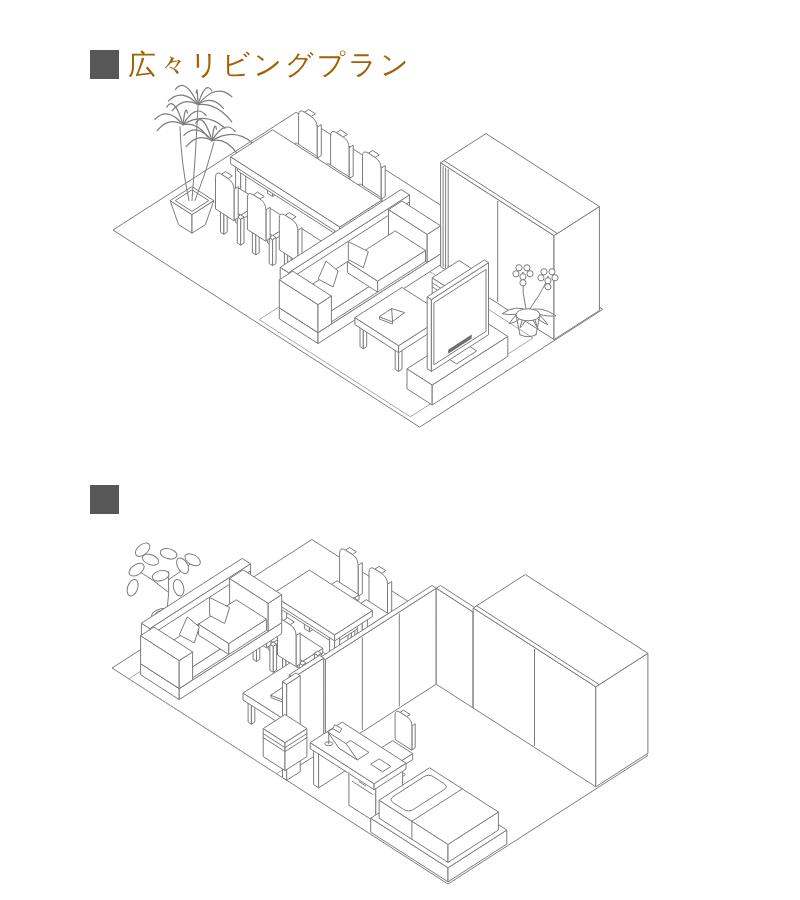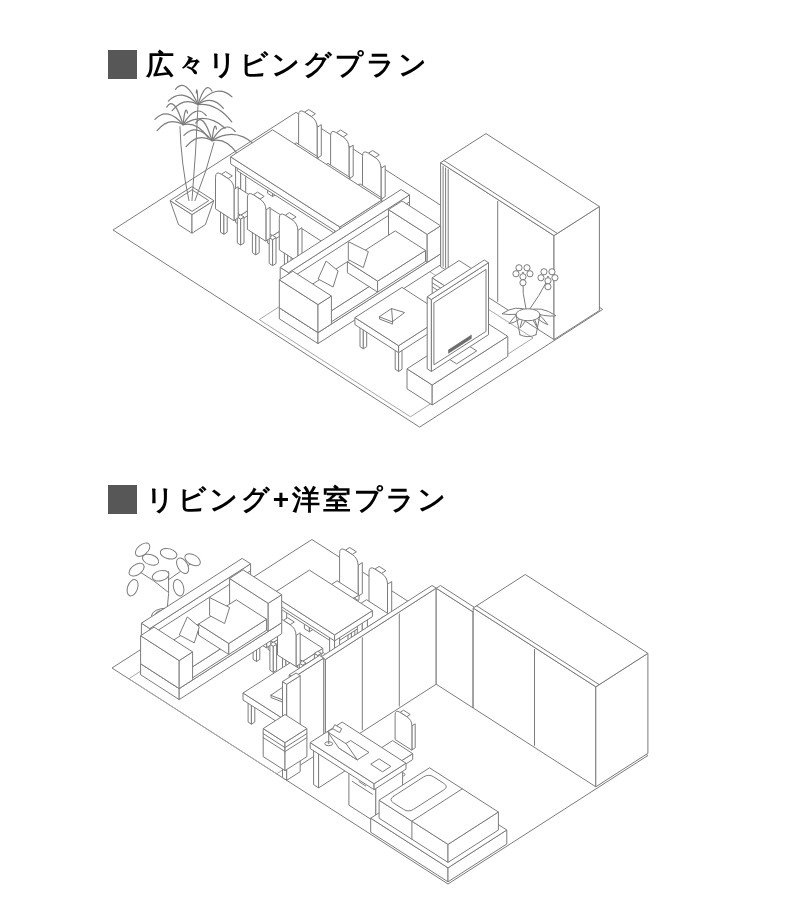--- a/index.html
+++ b/index.html
@@ -1,19 +1,19 @@
 <!DOCTYPE html>
 <html lang="ja"><head>
 <meta charset="utf-8">
 <style>
   html,body{margin:0;padding:0;background:#fff;}
   .page{position:relative;width:800px;height:900px;background:#fff;overflow:hidden;
         font-family:"Liberation Sans",sans-serif;}
-  .plan-heading{position:absolute;left:108px;display:flex;align-items:center;gap:9px;
-        font-size:28px;font-weight:700;color:#000000;letter-spacing:3px;line-height:1;}
+  .plan-heading{position:absolute;left:90px;display:flex;align-items:center;gap:9px;
+        font-size:28px;font-weight:400;color:#a16207;letter-spacing:3px;line-height:1;}
   .sq{width:29px;height:29px;background:#575757;display:inline-block;flex:0 0 auto;}
   .iso{position:absolute;left:0;}
   #iso1{top:0;}
   #iso2{top:460px;}
 </style>
 </head>
 <body>
 
 <div class="page">
 
@@ -294,21 +294,20 @@
           <circle cx="543.96" cy="271.76" r="3.1" fill="#fff" stroke="#7c7c7c" stroke-width="1"></circle>
           <circle cx="547.96" cy="286.76" r="3.1" fill="#fff" stroke="#7c7c7c" stroke-width="1"></circle>
           <circle cx="547.96" cy="276.76" r="0.9" fill="#7c7c7c"></circle>
         </g>
       </svg>
   </section>
 
   <section>
     <h2 class="plan-heading" style="top:462px;">
       <span class="sq"></span>
-      <span>リビング+洋室プラン</span>
     </h2>
     <svg id="iso2" class="iso" width="800" height="440" viewBox="0 0 800 440">
         <g>
           <polygon points="112,208 311.9,79.5 647.9,295.5 448,424" fill="#fff" stroke="#7c7c7c" stroke-width="1" stroke-linejoin="round"></polygon>
         </g>
         <g>
           <polygon points="128.8,218.8 246.4,143.2 394.2,238.2 276.6,313.8" fill="none" stroke="#a8a8a8" stroke-width="1" stroke-linejoin="round"></polygon>
         </g>
         <g>
           <ellipse cx="166.6" cy="155.7" rx="15" ry="7.5" fill="#fff" stroke="#7c7c7c" stroke-width="1"></ellipse>

